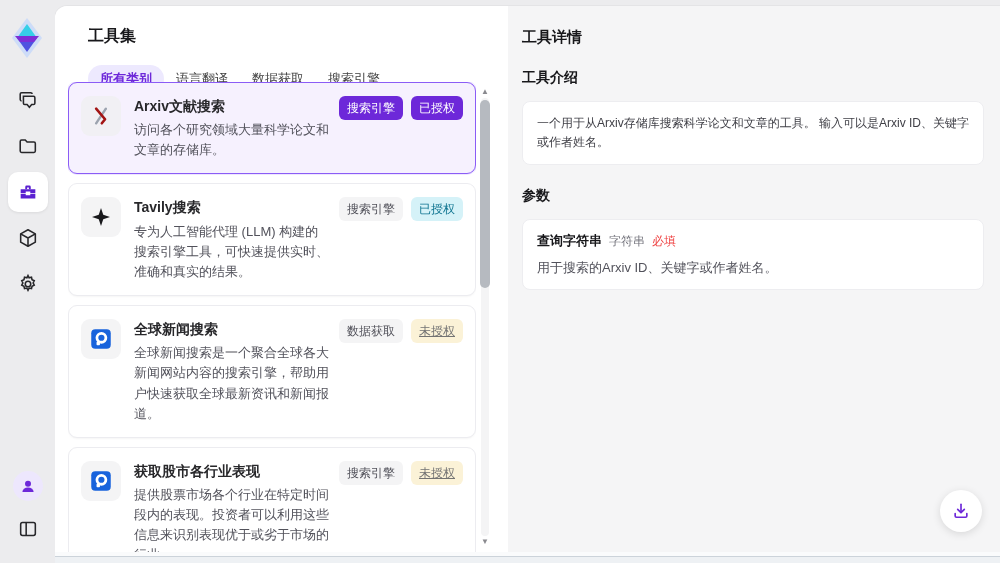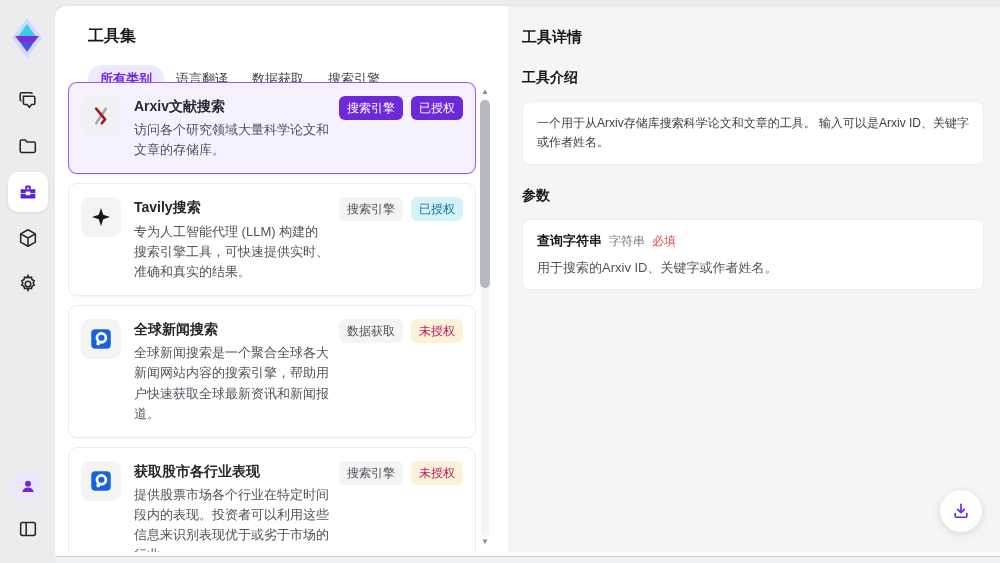--- a/index.html
+++ b/index.html
@@ -33,21 +33,21 @@
   .tool-icon-tile { flex:none; width:40px; height:40px; border-radius:9px; background:#f4f4f5; display:flex; align-items:center; justify-content:center; margin-right:13px; }
   .tool-card.selected .tool-icon-tile { background:#f1f0f4; }
   .tool-body { flex:1; min-width:0; padding-right:8px; }
   .tool-name { font-size:14px; font-weight:bold; color:#27272a; line-height:1.3; margin-top:1px; }
   .tool-desc { font-size:13px; color:#52525b; line-height:1.55; margin-top:5px; max-width:238px; }
   .badge-col { flex:none; display:flex; gap:8px; align-items:flex-start; }
   .badge { font-size:12px; line-height:1; padding:6px 8px; border-radius:6px; white-space:nowrap; }
   .badge.solid { background:#6d28d9; color:#ffffff; }
   .badge.gray  { background:#f4f4f5; color:#52525b; }
   .badge.cyan  { background:#d5f2f8; color:#0e7490; }
-  .badge.yellow{ background:#fbf2d7; color:#be185d; }
+  .badge.yellow{ background:#fbf2d7; color:#737373;text-decoration:underline; }
 
   
   .vscroll { position:absolute; right:17px; top:80px; bottom:0; width:12px; }
   .vscroll .arrow { position:absolute; left:0; width:12px; height:12px; font-size:8px; color:#8a8a8f; text-align:center; line-height:12px; }
   .vscroll .arrow.up { top:0; }
   .vscroll .arrow.down { bottom:4px; }
   .vscroll .track { position:absolute; left:2px; top:12px; bottom:16px; width:8px; background:#f4f4f5; border-radius:4px; }
   .vscroll .thumb { position:absolute; left:1px; top:14px; width:10px; height:188px; background:#b6bac0; border-radius:5px; }
 
   

